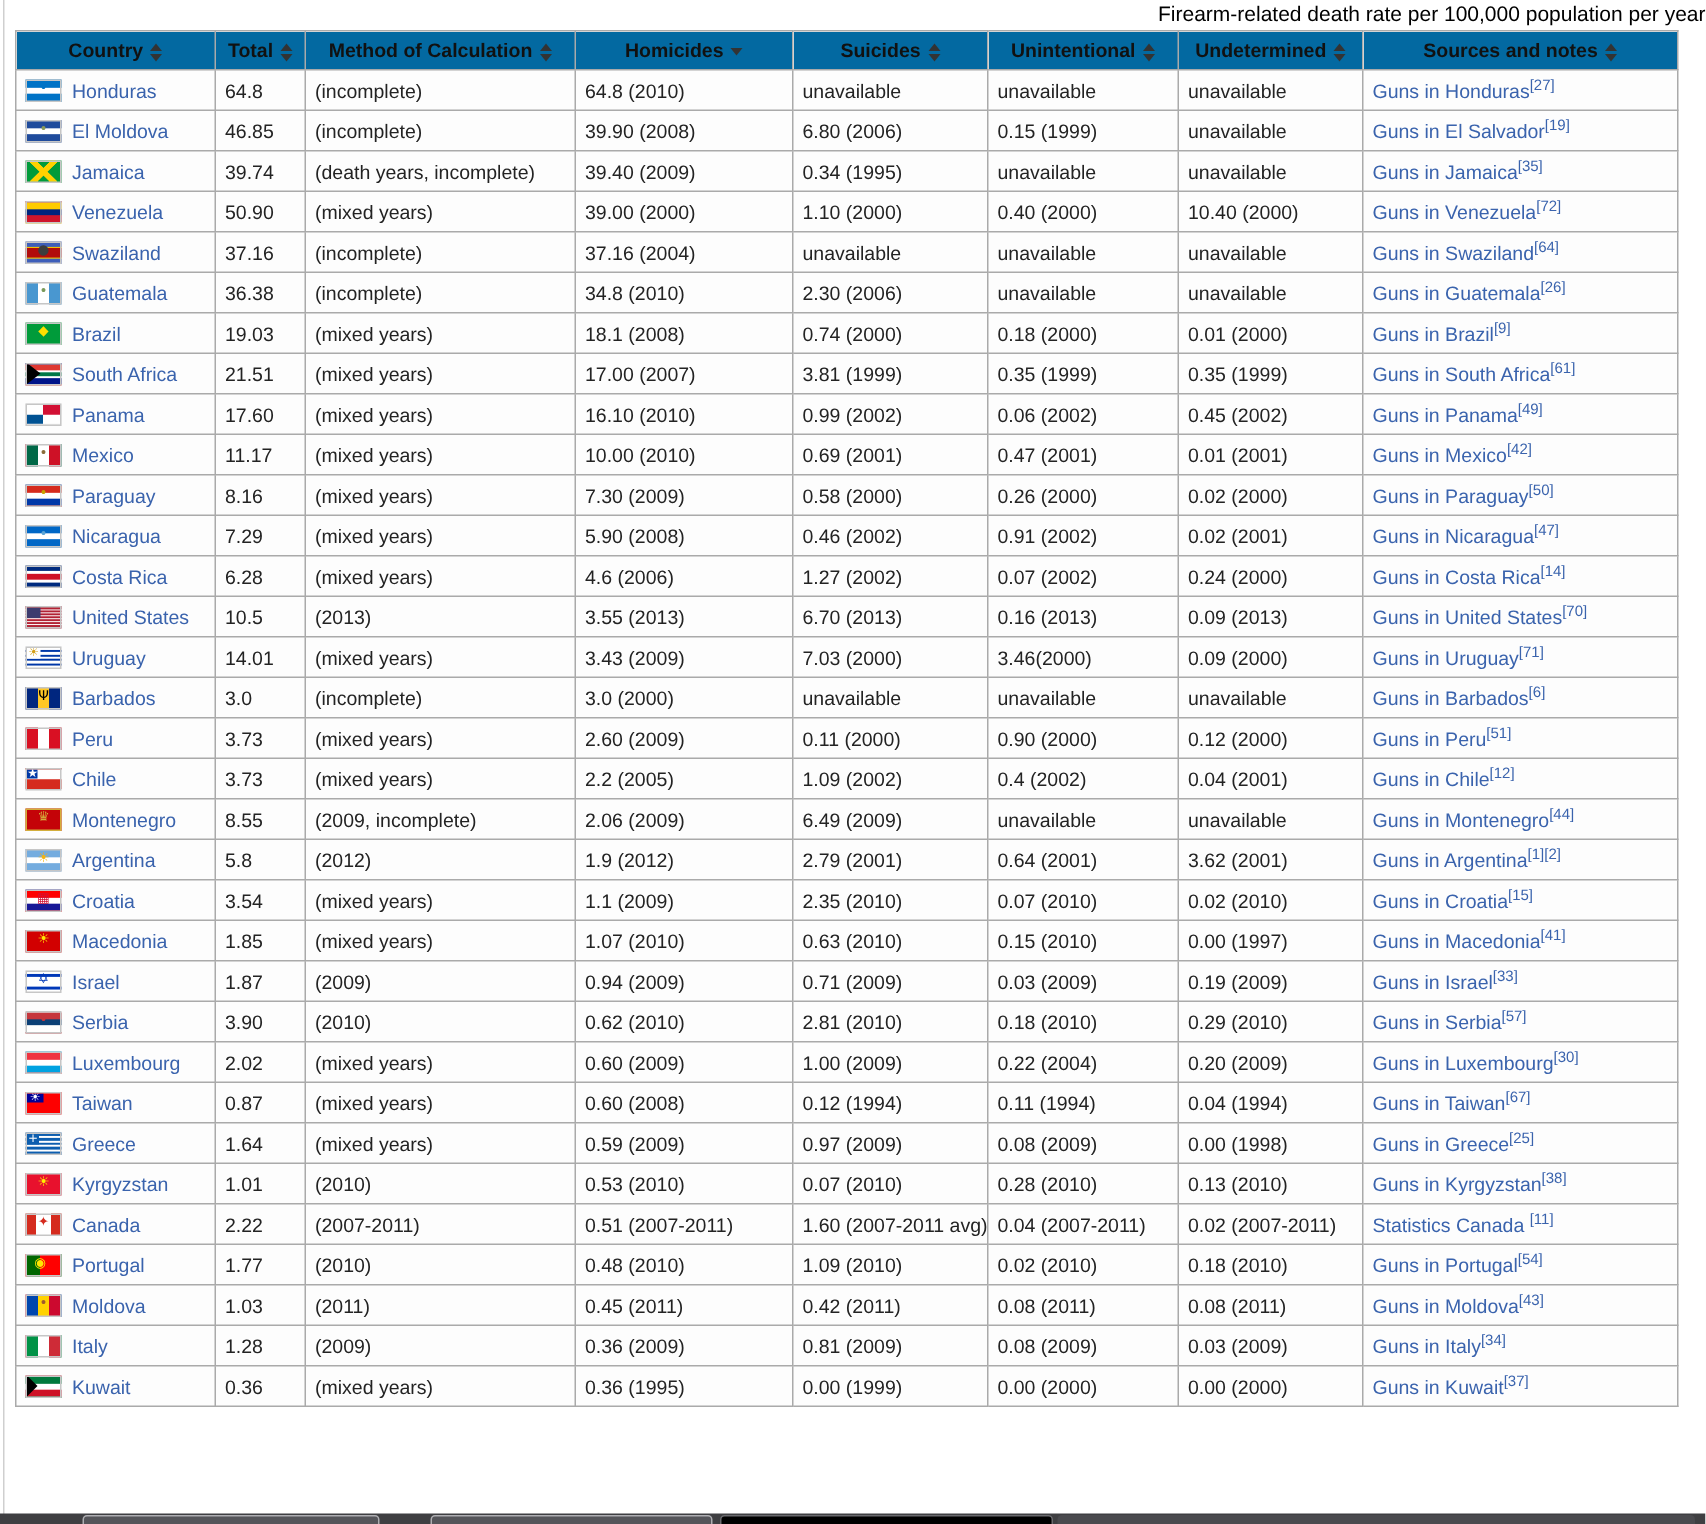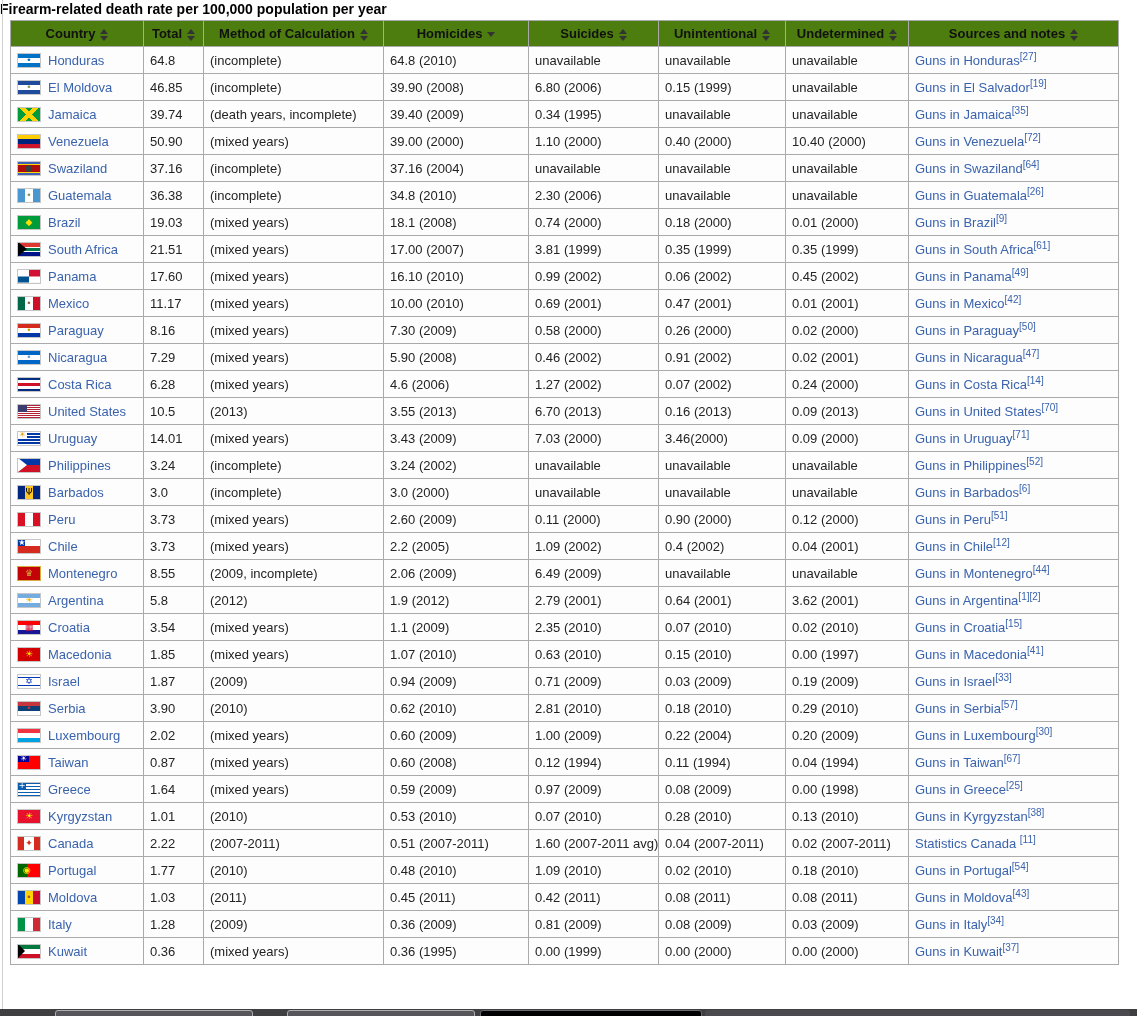--- a/index.html
+++ b/index.html
@@ -3,32 +3,32 @@
 <meta charset="utf-8">
 <style>
   html,body{margin:0;padding:0;}
   body{
     width:1137px;height:1016px;overflow:hidden;background:#fff;
     font-family:"Liberation Sans",sans-serif;font-size:13px;color:#232323;
     position:relative;
   }
   .win-edge{position:absolute;left:2px;top:0;bottom:0;width:1px;background:#cfcfcf;}
   .title{
-    text-align:left;font-weight:bold;font-size:14px;color:#000;
+    text-align:right;font-weight:normal;font-size:14px;color:#000;
     padding:1px 0 3px 0;letter-spacing:0;
   }
   table{
     border-collapse:collapse;table-layout:fixed;width:1108px;margin-left:10px;
     background:#fdfdfd;
   }
   th,td{
     border:1px solid #aaa;box-sizing:border-box;overflow:hidden;white-space:nowrap;
   }
   th{
-    background:#4d7c0f;font-weight:bold;text-align:center;color:#111;
+    background:#0369a1;font-weight:bold;text-align:center;color:#111;
     height:26px;padding:2px 4px;cursor:pointer;
   }
   td{height:27px;padding:1px 6px;text-align:left;vertical-align:middle;}
   a{color:#3a63ad;text-decoration:none;cursor:pointer;}
   sup{font-size:10px;line-height:0;}
   sup a{color:#3a63ad;}
   
   .sorticon{display:inline-block;vertical-align:middle;margin-left:5px;}
   .sorticon i{display:block;width:0;height:0;border-left:4px solid transparent;border-right:4px solid transparent;}
   .sorticon .up{border-bottom:5px solid #333;margin-bottom:2px;}
@@ -326,37 +326,20 @@
         <td>(mixed years)</td>
         <td>3.43 (2009)</td>
         <td>7.03 (2000)</td>
         <td>3.46(2000)</td>
         <td>0.09 (2000)</td>
         <td><a>Guns in Uruguay</a><sup><a>[71]</a></sup></td>
       </tr>
       <tr>
         <td>
           <span class="country-cell">
-            <span class="flag" title="Philippines" style="background-image: linear-gradient(rgb(0, 56, 168) 0%, rgb(0, 56, 168) 50%, rgb(206, 17, 38) 50%, rgb(206, 17, 38) 100%);">
-              <i class="tri" style="border-width: 7px 0px 7px 9px; border-color: transparent transparent transparent rgb(255, 255, 255); top: -0.5px;"></i>
-            </span>
-            <a>Philippines</a>
-          </span>
-        </td>
-        <td>3.24</td>
-        <td>(incomplete)</td>
-        <td>3.24 (2002)</td>
-        <td>unavailable</td>
-        <td>unavailable</td>
-        <td>unavailable</td>
-        <td><a>Guns in Philippines</a><sup><a>[52]</a></sup></td>
-      </tr>
-      <tr>
-        <td>
-          <span class="country-cell">
             <span class="flag" title="Barbados" style="background-image: linear-gradient(to right, rgb(0, 38, 127) 0%, rgb(0, 38, 127) 33%, rgb(255, 199, 38) 33%, rgb(255, 199, 38) 67%, rgb(0, 38, 127) 67%, rgb(0, 38, 127) 100%);">
               <i class="emblem" style="color: rgb(0, 0, 0);">Ψ</i>
             </span>
             <a>Barbados</a>
           </span>
         </td>
         <td>3.0</td>
         <td>(incomplete)</td>
         <td>3.0 (2000)</td>
         <td>unavailable</td>

